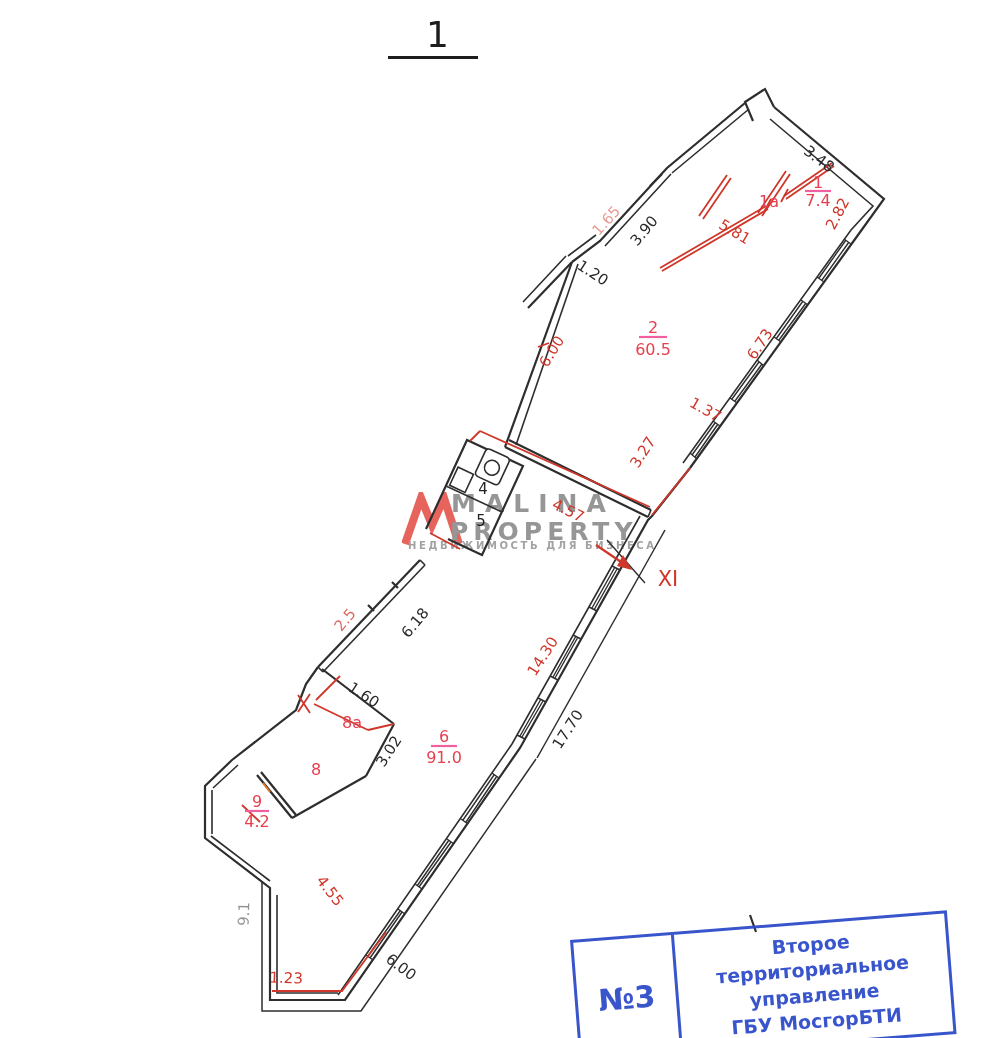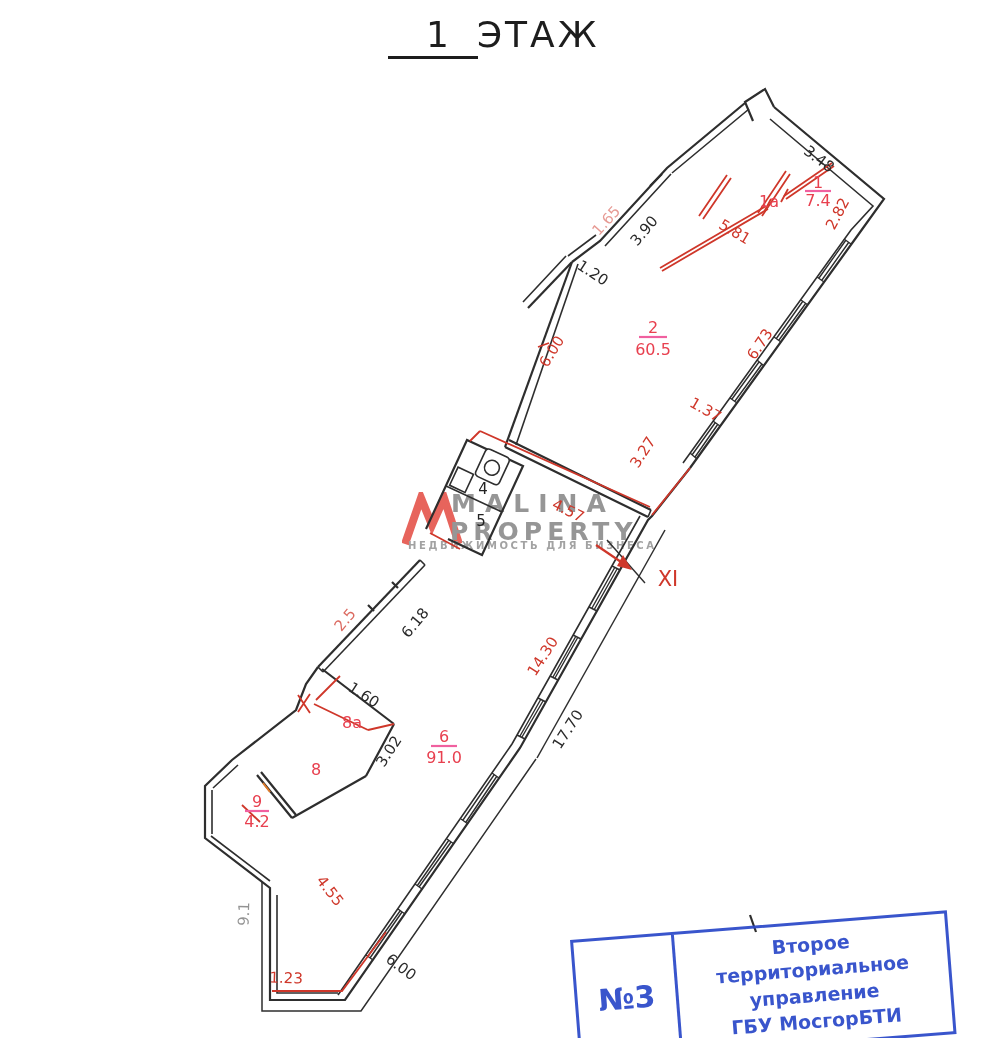--- a/index.html
+++ b/index.html
@@ -167,21 +167,20 @@
     <text class="room" x="444" y="742" text-anchor="middle">6</text>
     <text class="room" x="444" y="763" text-anchor="middle">91.0</text>
     <text class="room" x="352" y="728" text-anchor="middle" font-size="15">8а</text>
     <text class="room" x="316" y="775" text-anchor="middle">8</text>
     <text class="room" x="257" y="807" text-anchor="middle" font-size="15">9</text>
     <text class="room" x="257" y="827" text-anchor="middle" font-size="15">4.2</text>
   </svg>
 
   <div id="title">
     <span class="num">1</span>
-    <span class="word">ЭТАЖ</span>
   </div>
   <div id="title-underline"></div>
 
   <div id="stamp">
     <div class="cell-num">№3</div>
     <div class="cell-org">
       <div>Второе территориальное</div>
       <div>управление</div>
       <div>ГБУ МосгорБТИ</div>
     </div>

